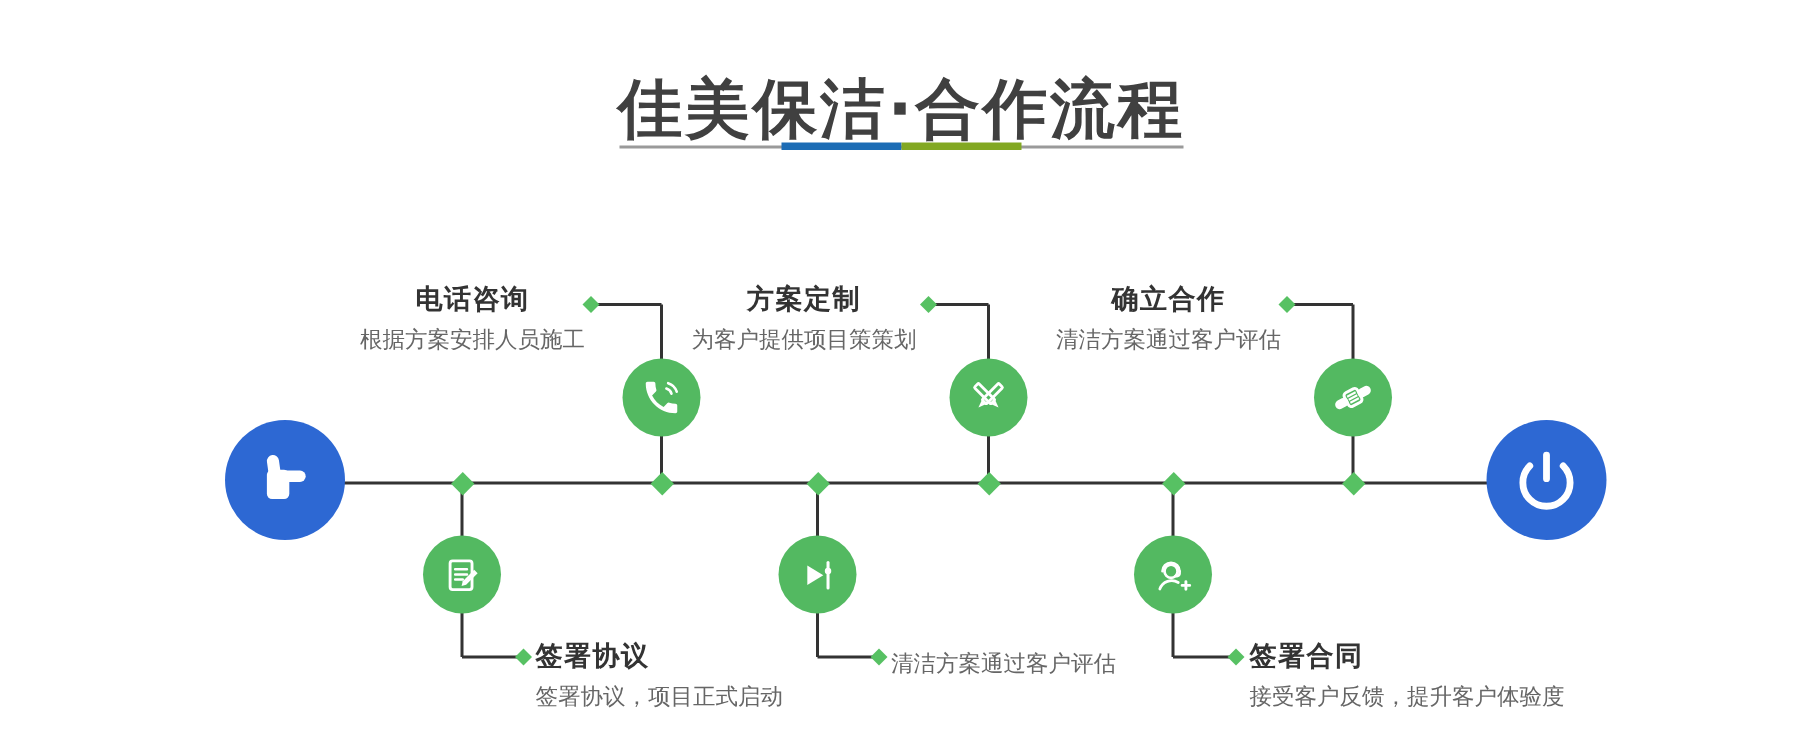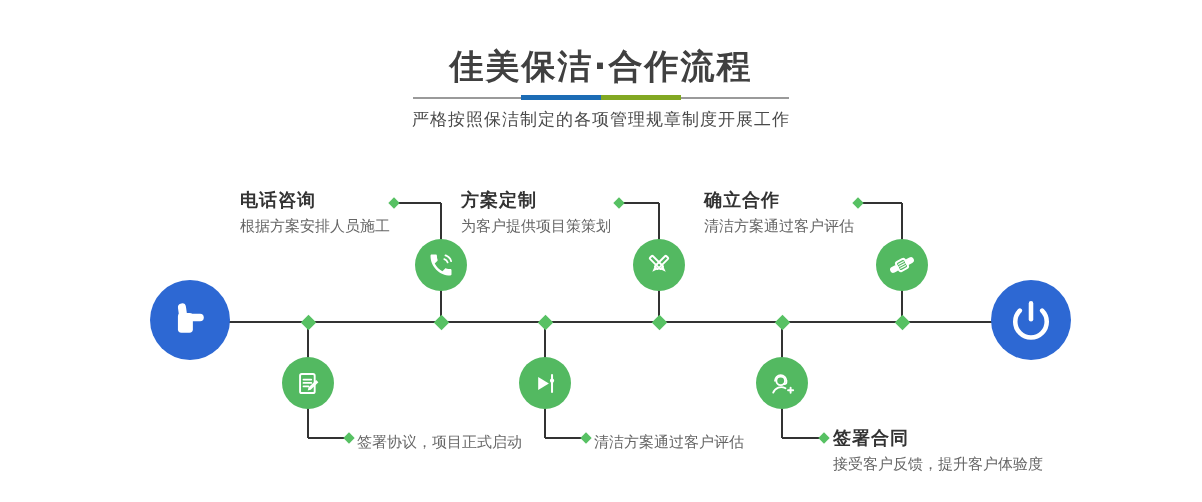--- a/index.html
+++ b/index.html
@@ -1,21 +1,21 @@
 <!DOCTYPE html>
 <html><head>
 <meta charset="utf-8">
 <style>
   html,body{margin:0;padding:0;background:#fff;}
   body{font-family:"DejaVu Sans","Liberation Sans",sans-serif;}
   .stage{position:relative;width:1202px;height:502px;background:#fff;overflow:hidden;}
 
   
   .main-title{position:absolute;top:44px;left:0;width:100%;text-align:center;
-    font-size:34px;font-weight:bold;color:#404040;letter-spacing:2px;}
+    font-size:43px;font-weight:bold;color:#404040;letter-spacing:2px;}
   .divider{position:absolute;top:95px;left:413px;width:376px;height:6px;}
   .divider .base{position:absolute;top:2px;left:0;width:100%;height:1.5px;background:#9a9a9a;}
   .divider .accent{position:absolute;top:0;left:108px;width:160px;height:5px;display:flex;}
   .divider .accent .b{width:80px;height:100%;background:#1c6cb5;}
   .divider .accent .g{width:80px;height:100%;background:#82a822;}
   .sub-title{position:absolute;top:108px;left:0;width:100%;text-align:center;
     font-size:17px;color:#4a4a4a;letter-spacing:1px;}
 
   
   .hline{position:absolute;height:1.5px;background:#333;}
@@ -24,40 +24,39 @@
   .diamond.junction{width:11px;height:11px;}
   .diamond.small{width:8px;height:8px;}
 
   .gcircle{position:absolute;width:52px;height:52px;border-radius:50%;background:#53b961;
     display:flex;align-items:center;justify-content:center;}
   .bcircle{position:absolute;width:80px;height:80px;border-radius:50%;background:#2d68d3;
     display:flex;align-items:center;justify-content:center;}
 
   
   .step-text{position:absolute;white-space:nowrap;}
-  .step-text.top{text-align:left;}
+  .step-text.top{text-align:center;}
   .step-text.bottom{text-align:left;}
   .step-text .t{font-size:18px;font-weight:bold;color:#333;letter-spacing:1px;line-height:22px;}
   .step-text .d{font-size:15px;color:#666;margin-top:6px;line-height:18px;}
   svg{display:block;}
 </style>
 </head>
 <body>
 
 <div class="stage">
 
   <div class="main-title">佳美保洁·合作流程</div>
   <div class="divider">
     <div class="base"></div>
     <div class="accent">
       <div class="b"></div>
       <div class="g"></div>
     </div>
   </div>
-  <div class="sub-title">严格按照保洁制定的各项管理规章制度开展工作</div>
 
   <div class="hline" style="left:190px;top:321px;width:841px;"></div>
 
   <div class="vline" style="left:440px;top:203px;height:119px;"></div>
   <div class="vline" style="left:658px;top:203px;height:119px;"></div>
   <div class="vline" style="left:901px;top:203px;height:119px;"></div>
 
   <div class="vline" style="left:307px;top:322px;height:116px;"></div>
   <div class="vline" style="left:544px;top:322px;height:116px;"></div>
   <div class="vline" style="left:781px;top:322px;height:116px;"></div>
@@ -181,20 +180,21 @@
   <div class="step-text top" style="right:348px;top:189px;">
     <div class="t">确立合作</div>
     <div class="d">清洁方案通过客户评估</div>
   </div>
   <div class="step-text top" style="right:591px;top:189px;">
     <div class="t">方案定制</div>
     <div class="d">为客户提供项目策策划</div>
   </div>
 
   <div class="step-text bottom" style="left:357px;top:427px;">
+    <div class="t">签署协议</div>
     <div class="d">签署协议，项目正式启动</div>
   </div>
   <div class="step-text bottom" style="left:594px;top:427px;">
     <div class="d">清洁方案通过客户评估</div>
   </div>
   <div class="step-text bottom" style="left:833px;top:427px;">
     <div class="t">签署合同</div>
     <div class="d">接受客户反馈，提升客户体验度</div>
   </div>
 

